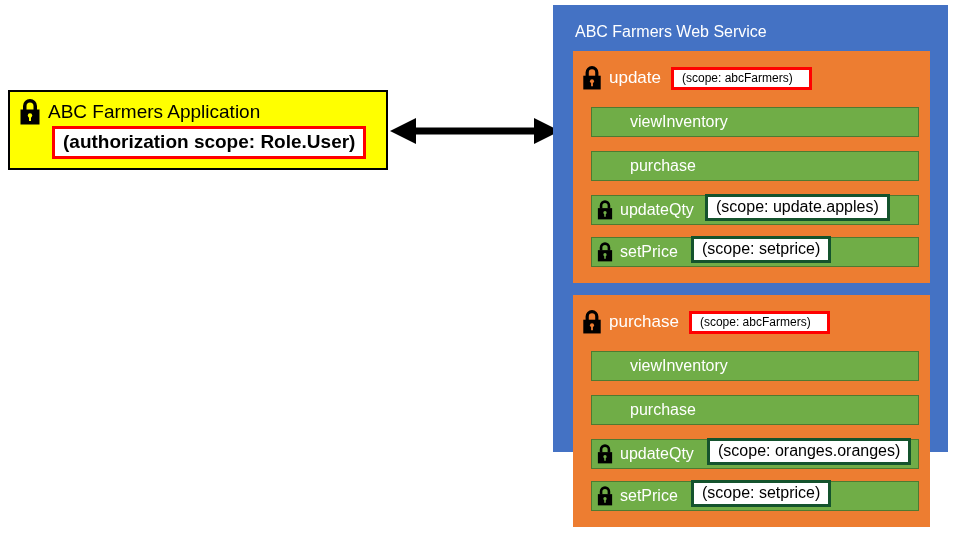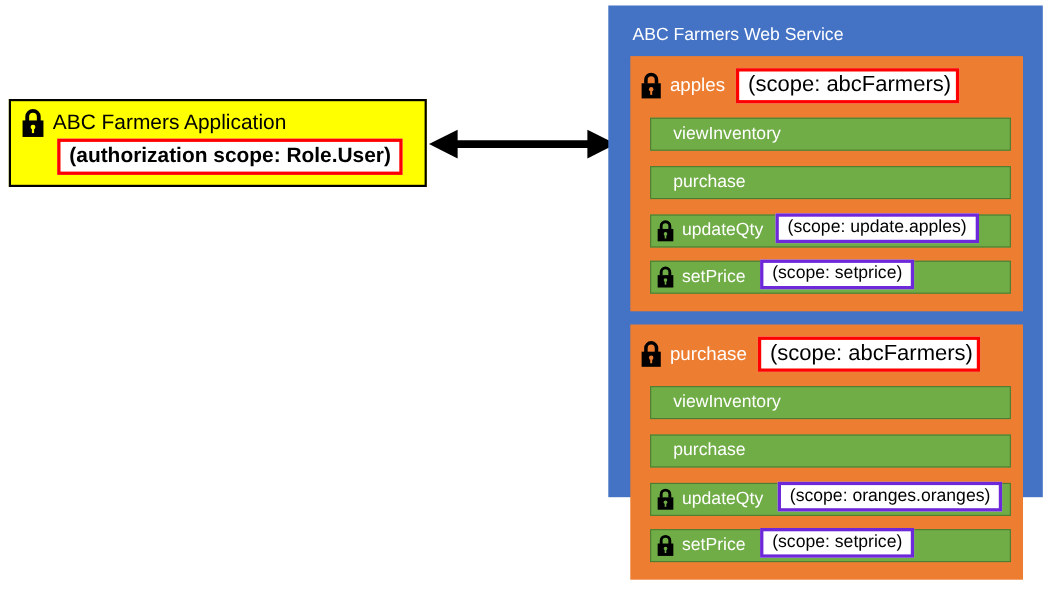--- a/index.html
+++ b/index.html
@@ -101,22 +101,22 @@
     gap: 6px;
   }
   .resource-name {
     font-size: 17px;
     color: #ffffff;
     white-space: nowrap;
   }
   .scope-tag {
     background: #ffffff;
     border: 3px solid #ff0000;
-    padding: 1px 4px 2px 8px;
-    font-size: 20px;
+    padding: 1px 16px 2px 8px;
+    font-size: 12px;
     color: #000000;
     white-space: nowrap;
     box-sizing: border-box;
     margin-left: 4px;
   }
 
   .method-row {
     position: absolute;
     left: 18px;
     width: 328px;
@@ -126,28 +126,28 @@
     box-sizing: border-box;
     display: flex;
     align-items: center;
     padding-left: 6px;
   }
   .method-row.secured { padding-left: 4px; }
   .method-label {
     font-size: 16px;
     color: #ffffff;
     white-space: nowrap;
-    margin-left: 14px;
+    margin-left: 32px;
   }
   .method-row.secured .method-label { margin-left: 6px; }
 
   .method-scope {
     position: absolute;
     background: #ffffff;
-    border: 3px solid #6d28d9;
+    border: 3px solid #14532d;
     padding: 1px 8px 2px 8px;
     font-size: 16px;
     color: #000000;
     white-space: nowrap;
     box-sizing: border-box;
   }
 
   .lock-icon { flex: 0 0 auto; display: block; }
 </style>
 </head>
@@ -182,21 +182,21 @@
   <div class="resource-card" id="card-apples">
     <div class="resource-header">
       <span>
         <svg class="lock-icon" width="22" height="26" viewBox="0 0 24 28" aria-hidden="true">
           <path d="M5 12 L5 8 A7 7 0 0 1 19 8 L19 12 L15.5 12 L15.5 8 A3.5 3.5 0 0 0 8.5 8 L8.5 12 Z" fill="#000000"></path>
           <rect x="2.5" y="11.5" width="19" height="15" fill="#000000"></rect>
           <circle cx="12" cy="17.5" r="2.2" fill="#ed7d31"></circle>
           <rect x="11" y="18" width="2" height="5" fill="#ed7d31"></rect>
         </svg>
       </span>
-      <span class="resource-name">apples</span>
+      <span class="resource-name">update</span>
       <span class="scope-tag">(scope: abcFarmers)</span>
     </div>
 
     <div class="method-row" style="top:56px">
       <span class="method-label">viewInventory</span>
     </div>
 
     <div class="method-row" style="top:100px">
       <span class="method-label">purchase</span>
     </div>

